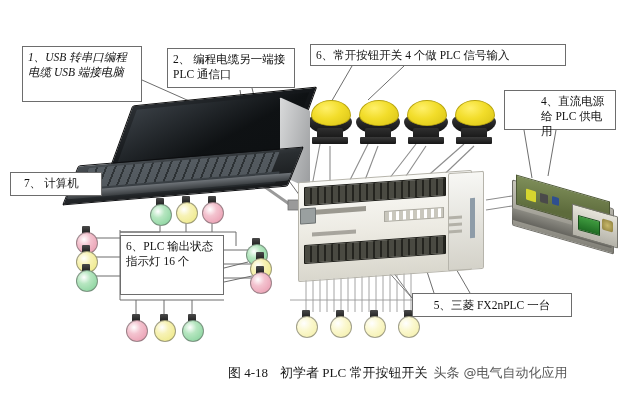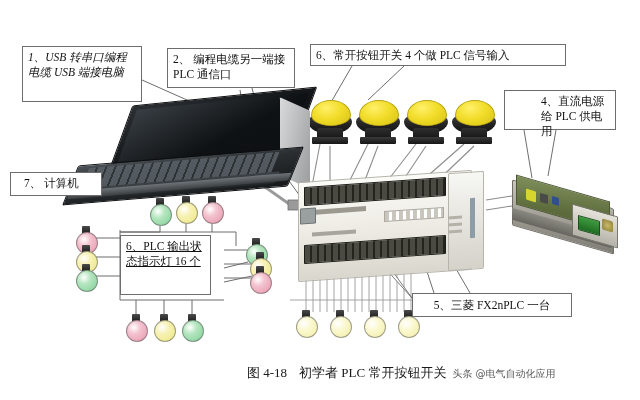--- a/index.html
+++ b/index.html
@@ -26,21 +26,21 @@
     padding:3px 5px;box-sizing:border-box;
     color:#111;
   }
   .callout.c1{left:22px;top:46px;width:120px;height:56px;font-style:italic;}
   .callout.c2{left:160px;top:48px;width:128px;height:40px;margin-left:7px;}
   .callout.c3{left:310px;top:44px;width:256px;height:22px;
               display:flex;align-items:center;}
   .callout.c4{left:504px;top:90px;width:112px;height:40px;padding-left:36px;}
   .callout.c5{left:412px;top:293px;width:160px;height:24px;
               display:flex;align-items:center;justify-content:center;}
-  .callout.c6{left:120px;top:235px;width:91px;height:60px;text-decoration:underline;}
+  .callout.c6{left:120px;top:235px;width:104px;height:60px;}
   .callout.c7{left:10px;top:172px;width:92px;height:24px;
               display:flex;align-items:flex-start;}
   .callout.c7 .txt{padding-left:8px;}
 
   
   .leaders{position:absolute;left:0;top:0;width:640px;height:400px;}
 
   
   .laptop{position:absolute;left:44px;top:96px;width:250px;height:110px;}
   .lid{
@@ -207,25 +207,25 @@
   .lamp.green .bulb{background:radial-gradient(circle at 35% 32%,#ffffff 0%,#b6e6c0 35%,#7fcf96 100%);}
   .lamp.yellow .bulb{background:radial-gradient(circle at 35% 32%,#ffffff 0%,#f7f2b6 35%,#ece77e 100%);}
   .lamp.pink .bulb{background:radial-gradient(circle at 35% 32%,#ffffff 0%,#f3c3cf 35%,#e895ab 100%);}
   .lamp.paleyellow .bulb{background:radial-gradient(circle at 35% 32%,#ffffff 0%,#fbf8cf 40%,#f2eda4 100%);}
 
   
   .caption{
     position:absolute;left:228px;top:364px;
     font-size:13px;white-space:nowrap;
   }
-  .caption .figno{margin-right:12px;margin-left:19px;}
+  .caption .figno{margin-right:12px;}
   .watermark{
     margin-left:6px;color:#4a4a4a;opacity:.92;
     font-family:"DejaVu Sans","Liberation Sans",sans-serif;
-    font-size:10px;
+    font-size:13px;
   }
 </style>
 </head>
 <body>
 
 <div class="page">
 
 
   <svg class="leaders" viewBox="0 0 640 400" preserveAspectRatio="none">
     <g stroke="#6d6d6d" stroke-width="1" fill="none">

